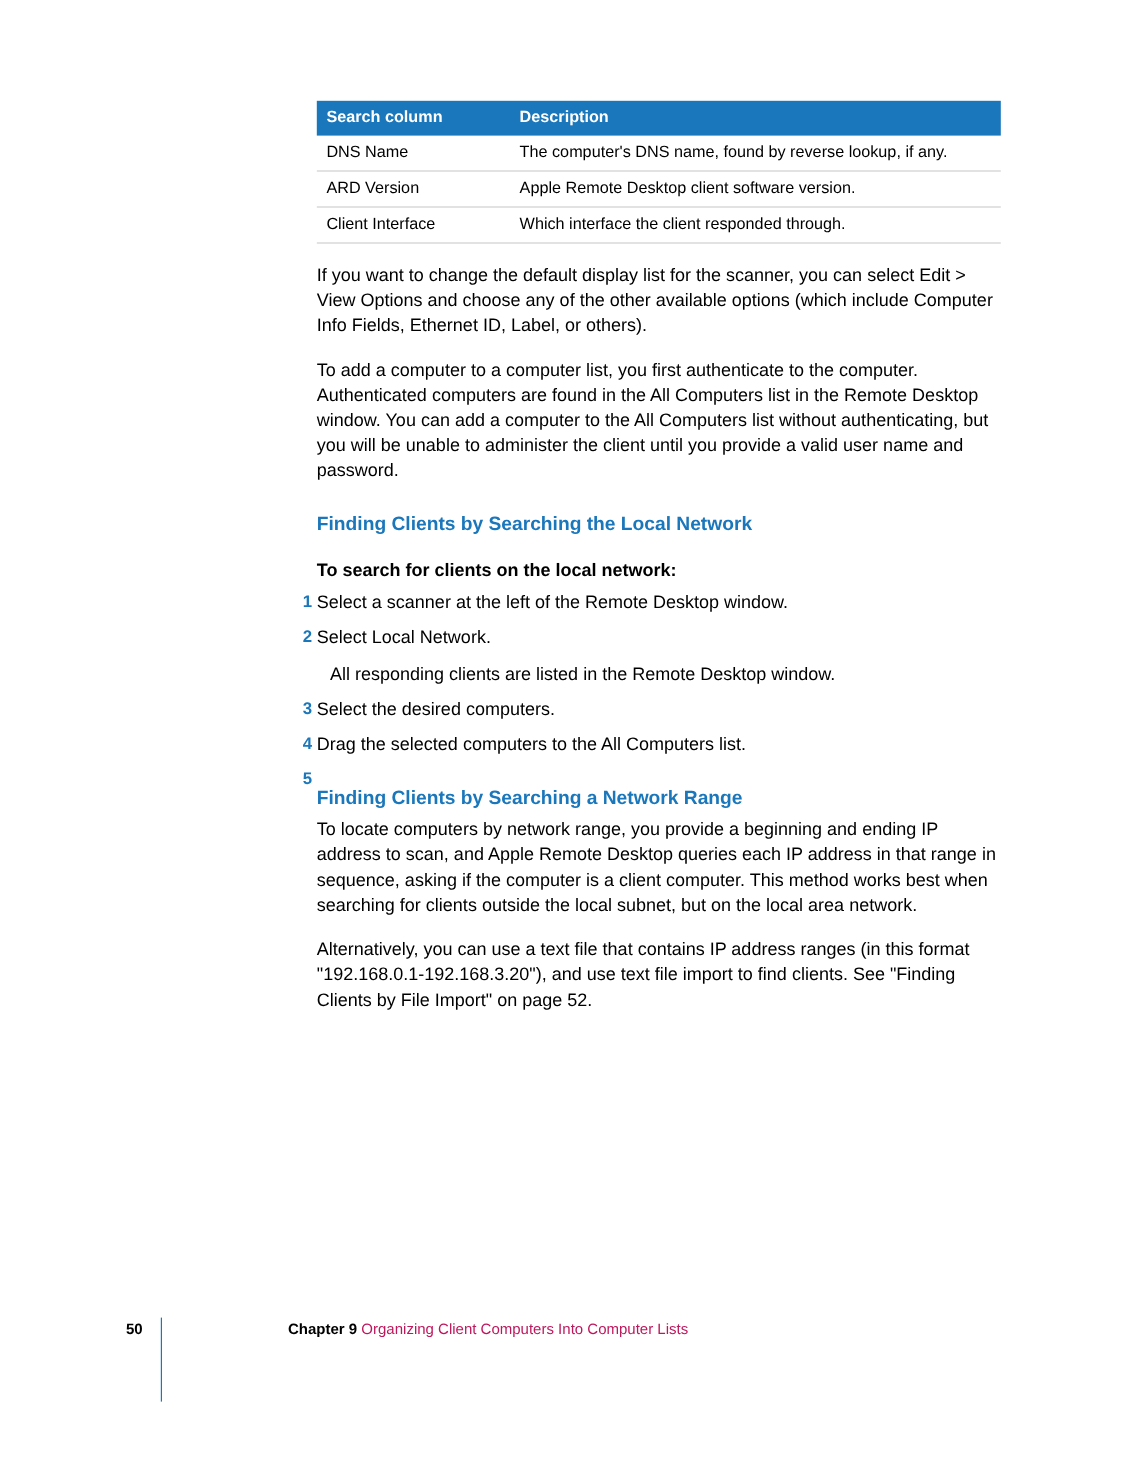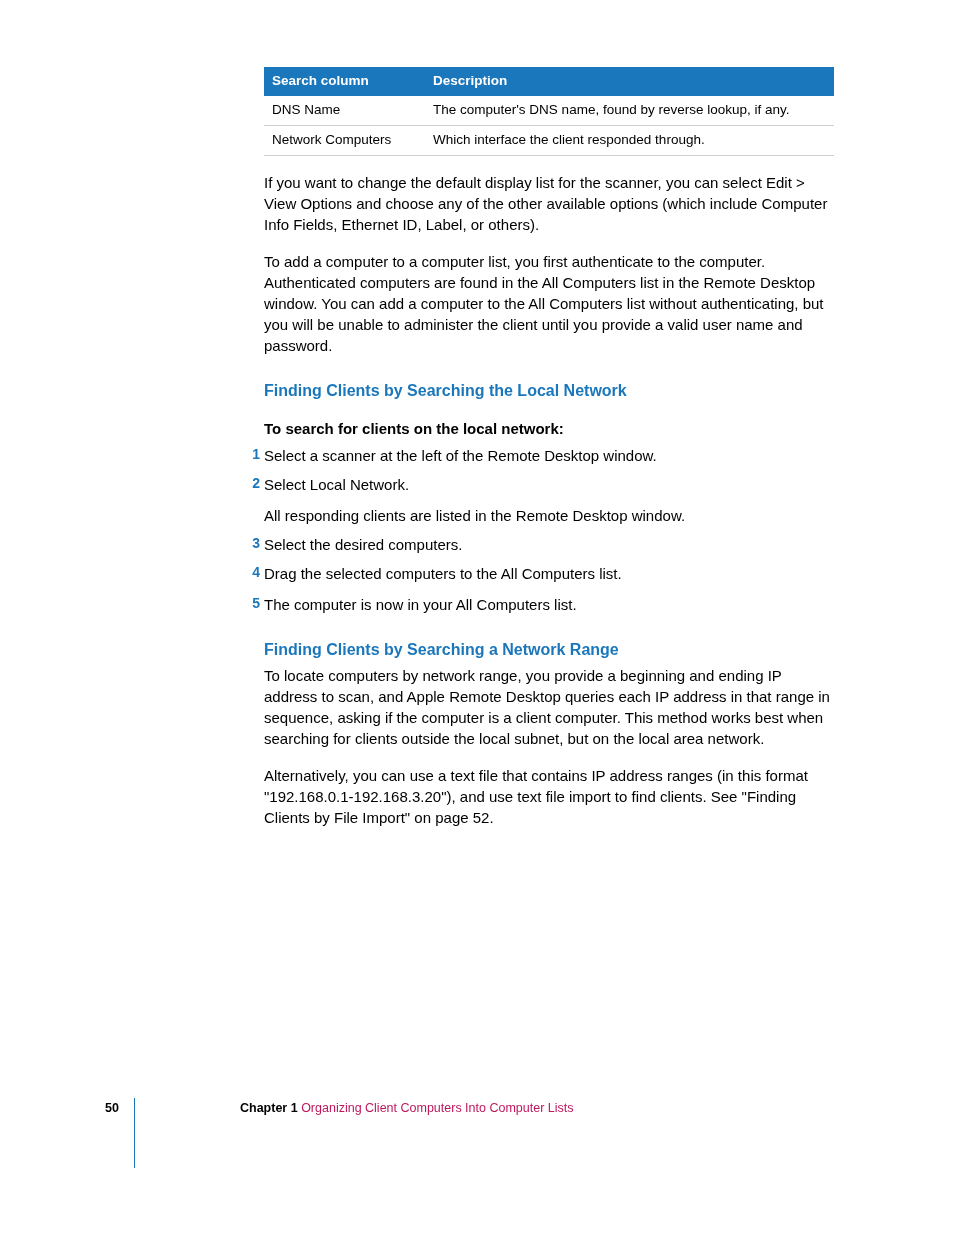--- a/index.html
+++ b/index.html
@@ -12,21 +12,21 @@
     height: 1235px;
     position: relative;
     font-size: 15px;
     line-height: 1.4;
   }
   .page {
     position: absolute;
     left: 134px;
     top: 0;
     width: 700px;
-    padding-top: 67px;
+    padding-top: 84px;
   }
   .content {
     margin-left: 130px;
     width: 570px;
   }
   table.searchcols {
     border-collapse: collapse;
     width: 100%;
     font-size: 13.5px;
   }
@@ -76,20 +76,21 @@
     left: -20px;
     top: 0;
     color: #1a77bb;
     font-weight: 700;
     font-size: 14px;
     width: 16px;
     text-align: right;
   }
   ol.steps li .step-follow {
     margin-top: 10px;
+    margin-left: 11px;
   }
   .footer {
     position: absolute;
     left: 0;
     top: 1100px;
     width: 834px;
     font-size: 12.5px;
   }
   .footer .pagenum {
     position: absolute;
@@ -131,21 +132,25 @@
           <th>Search column</th>
           <th>Description</th>
         </tr>
       </thead>
       <tbody id="table-body">
           <tr>
             <td>DNS Name</td>
             <td>The computer's DNS name, found by reverse lookup, if any.</td>
           </tr>
           <tr>
-            <td>Network Computers</td>
+            <td>ARD Version</td>
+            <td>Apple Remote Desktop client software version.</td>
+          </tr>
+          <tr>
+            <td>Client Interface</td>
             <td>Which interface the client responded through.</td>
           </tr>
         </tbody>
     </table>
 
     <p class="body">If you want to change the default display list for the scanner, you can select Edit &gt; View Options and choose any of the other available options (which include Computer Info Fields, Ethernet ID, Label, or others).</p>
     <p class="body">To add a computer to a computer list, you first authenticate to the computer. Authenticated computers are found in the All Computers list in the Remote Desktop window. You can add a computer to the All Computers list without authenticating, but you will be unable to administer the client until you provide a valid user name and password.</p>
 
     <h2 class="blue">Finding Clients by Searching the Local Network</h2>
 
@@ -163,31 +168,30 @@
         <li>
           <span class="num">3</span>
           <div>Select the desired computers.</div>
         </li>
         <li>
           <span class="num">4</span>
           <div>Drag the selected computers to the All Computers list.</div>
         </li>
         <li>
           <span class="num">5</span>
-          <div class="step-follow">The computer is now in your All Computers list.</div>
         </li>
       </ol>
 
     <h2 class="blue">Finding Clients by Searching a Network Range</h2>
     <p class="after-heading">To locate computers by network range, you provide a beginning and ending IP address to scan, and Apple Remote Desktop queries each IP address in that range in sequence, asking if the computer is a client computer. This method works best when searching for clients outside the local subnet, but on the local area network.</p>
     <p class="body">Alternatively, you can use a text file that contains IP address ranges (in this format "192.168.0.1-192.168.3.20"), and use text file import to find clients. See "Finding Clients by File Import" on page 52.</p>
 
   </div>
 </div>
 
 <div class="rule"></div>
 <div class="footer">
   <span class="pagenum">50</span>
   <span class="chapter">
-    <span class="chap-bold">Chapter 1</span>
+    <span class="chap-bold">Chapter 9</span>
     <span class="chap-title">Organizing Client Computers Into Computer Lists</span>
   </span>
 </div>
 
 </body></html>

